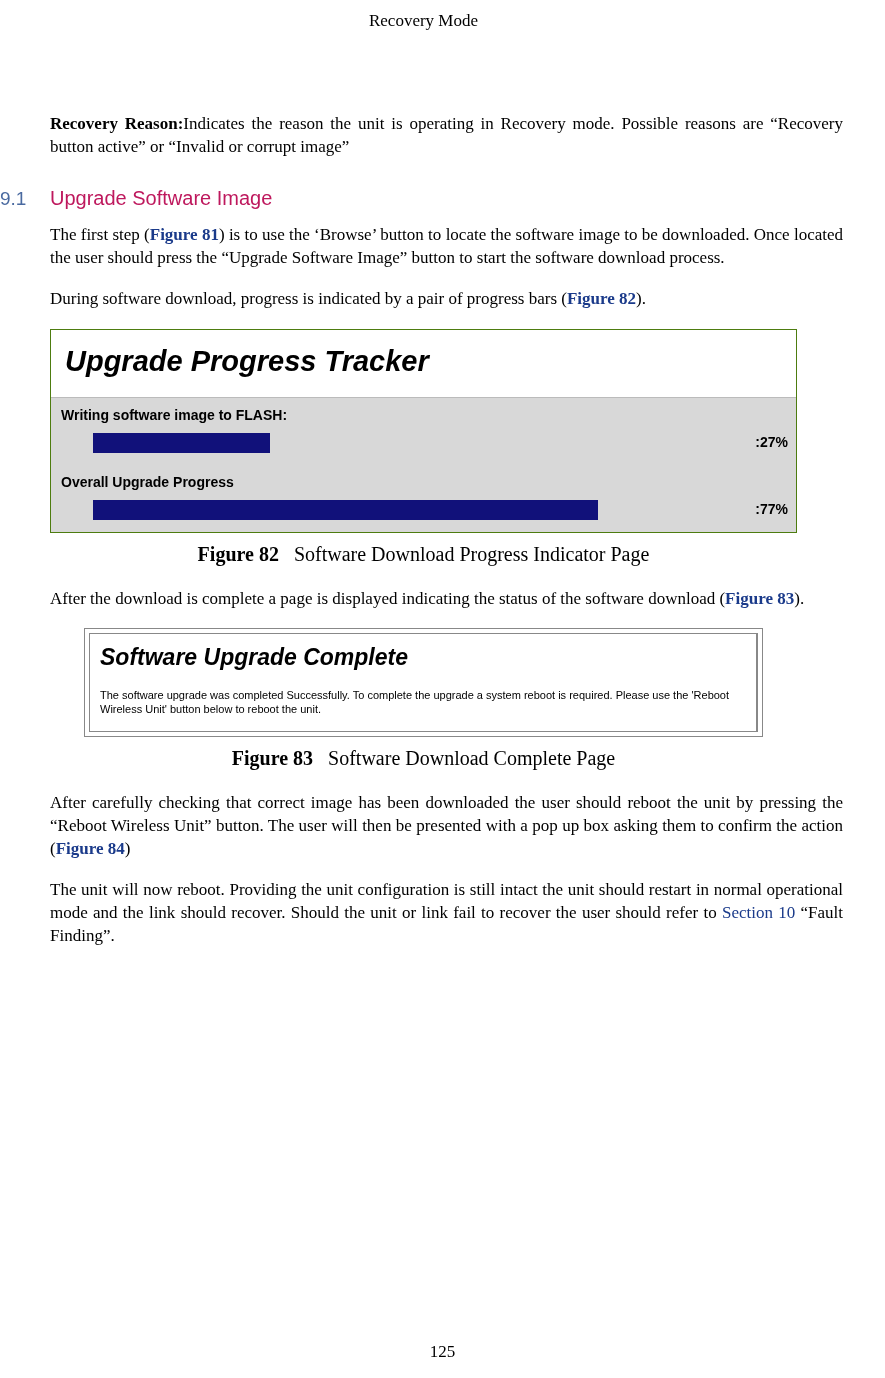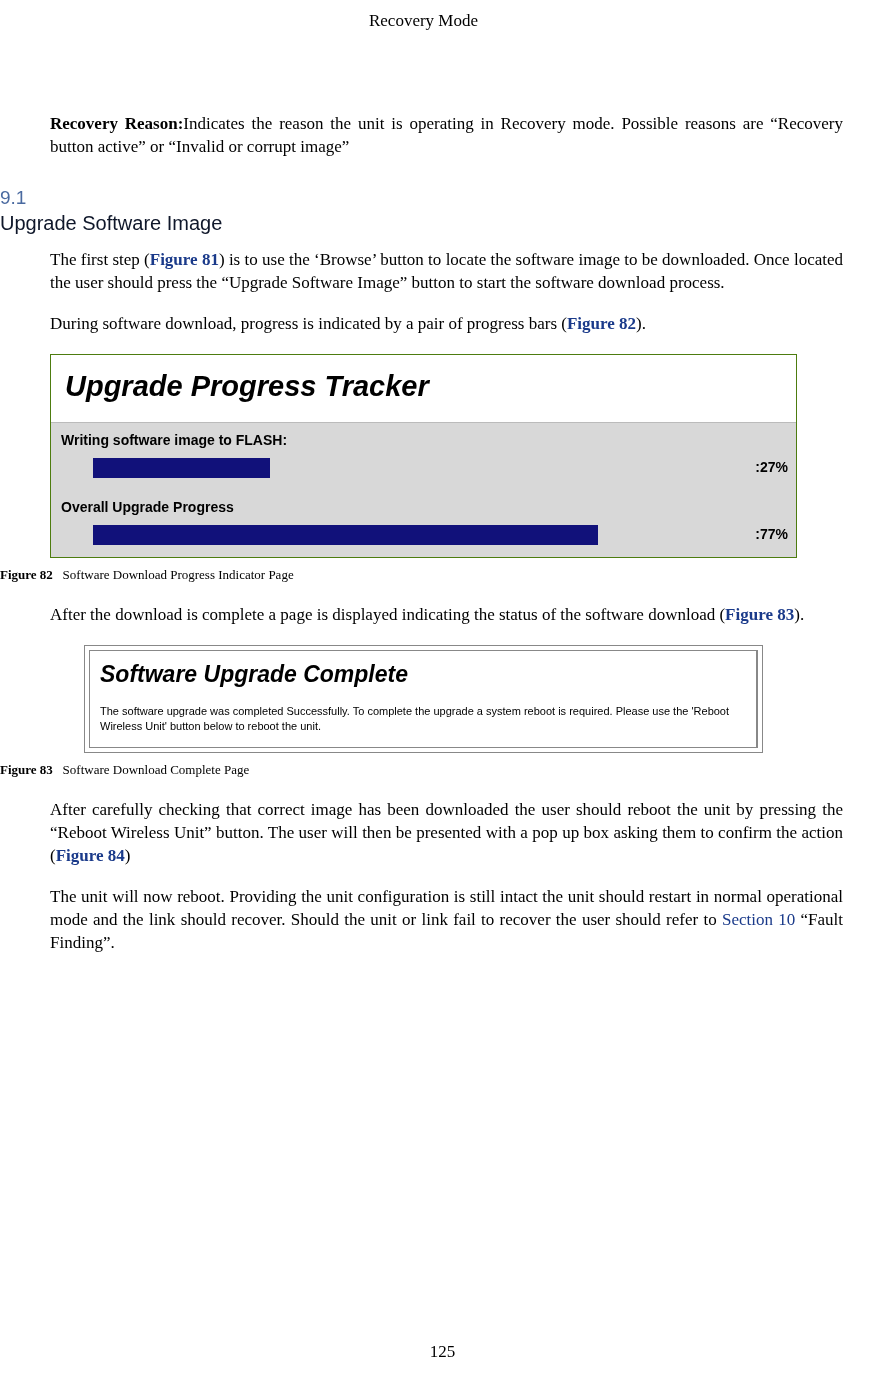--- a/index.html
+++ b/index.html
@@ -32,30 +32,29 @@
   .para {
     margin: 0 0 18px 0;
     text-align: justify;
   }
   .para-tight { margin-bottom: 14px; }
   .bold { font-weight: bold; }
   .sec-row {
     display: flex;
     align-items: baseline;
     margin: 26px 0 12px 0;
-    flex-direction: column;
   }
   .sec-num {
     width: 50px;
     color: #4a6aa0;
     font-family: Arial, Helvetica, sans-serif;
     font-size: 19px;
   }
   .sec-title {
-    color: #0f172a;
+    color: #be185d;
     font-family: Arial, Helvetica, sans-serif;
     font-size: 20px;
   }
   .figref { color: #1a3a8a; font-weight: bold; }
   .secref { color: #1a3a8a; }
 
   
   .fig82 {
     margin: 18px 50px 6px 50px;
     border: 1px solid #4d7c0f;
@@ -92,22 +91,23 @@
   .fig82-barfill {
     height: 100%;
     background: #11117a;
   }
   .fig82-pct {
     font-weight: bold;
     font-size: 14px;
     white-space: nowrap;
   }
   .fig-caption {
+    text-align: center;
     margin: 8px 0 20px 0;
-    font-size: 13px;
+    font-size: 20px;
   }
   .fig-caption .fcap-strong { font-weight: bold; }
 
   
   .fig83 {
     margin: 18px 84px 6px 84px;
     border: 1px solid #888;
     background: #fff;
     padding: 4px;
     font-family: Arial, Helvetica, sans-serif;

